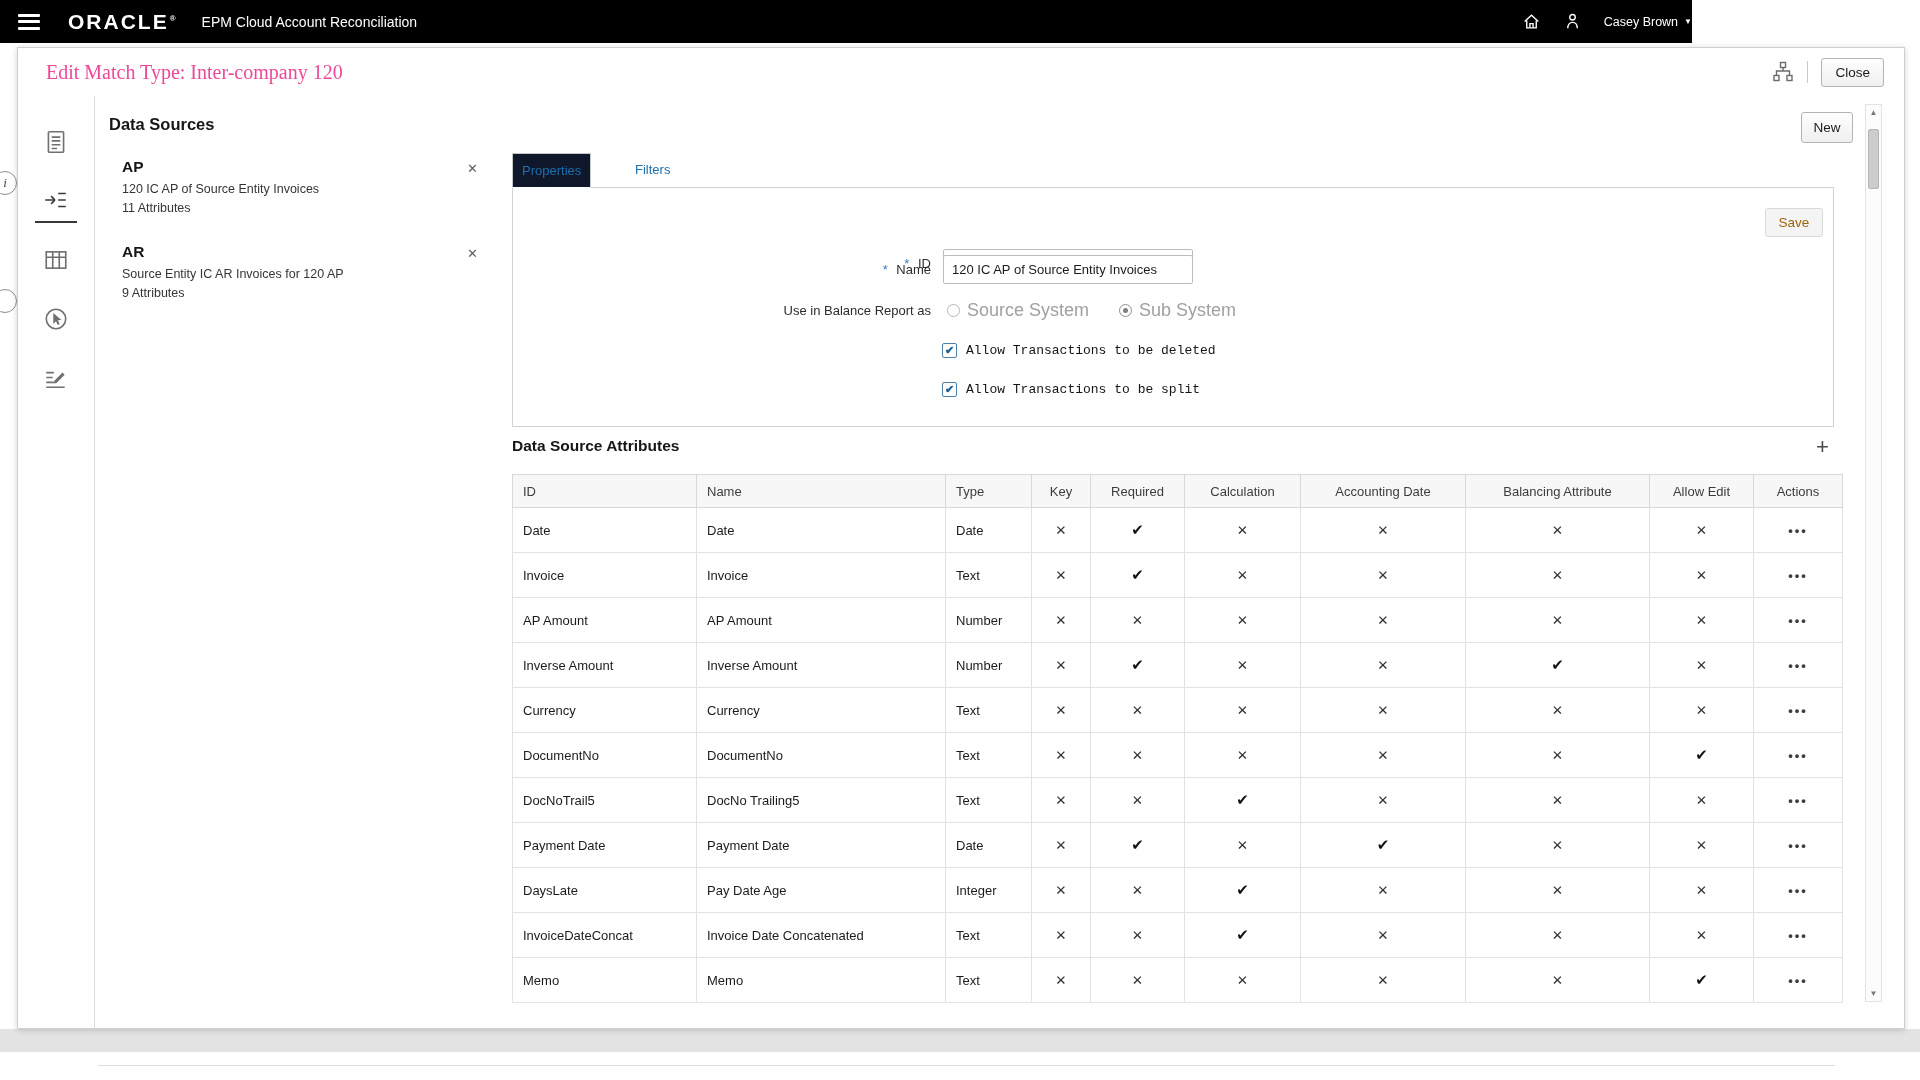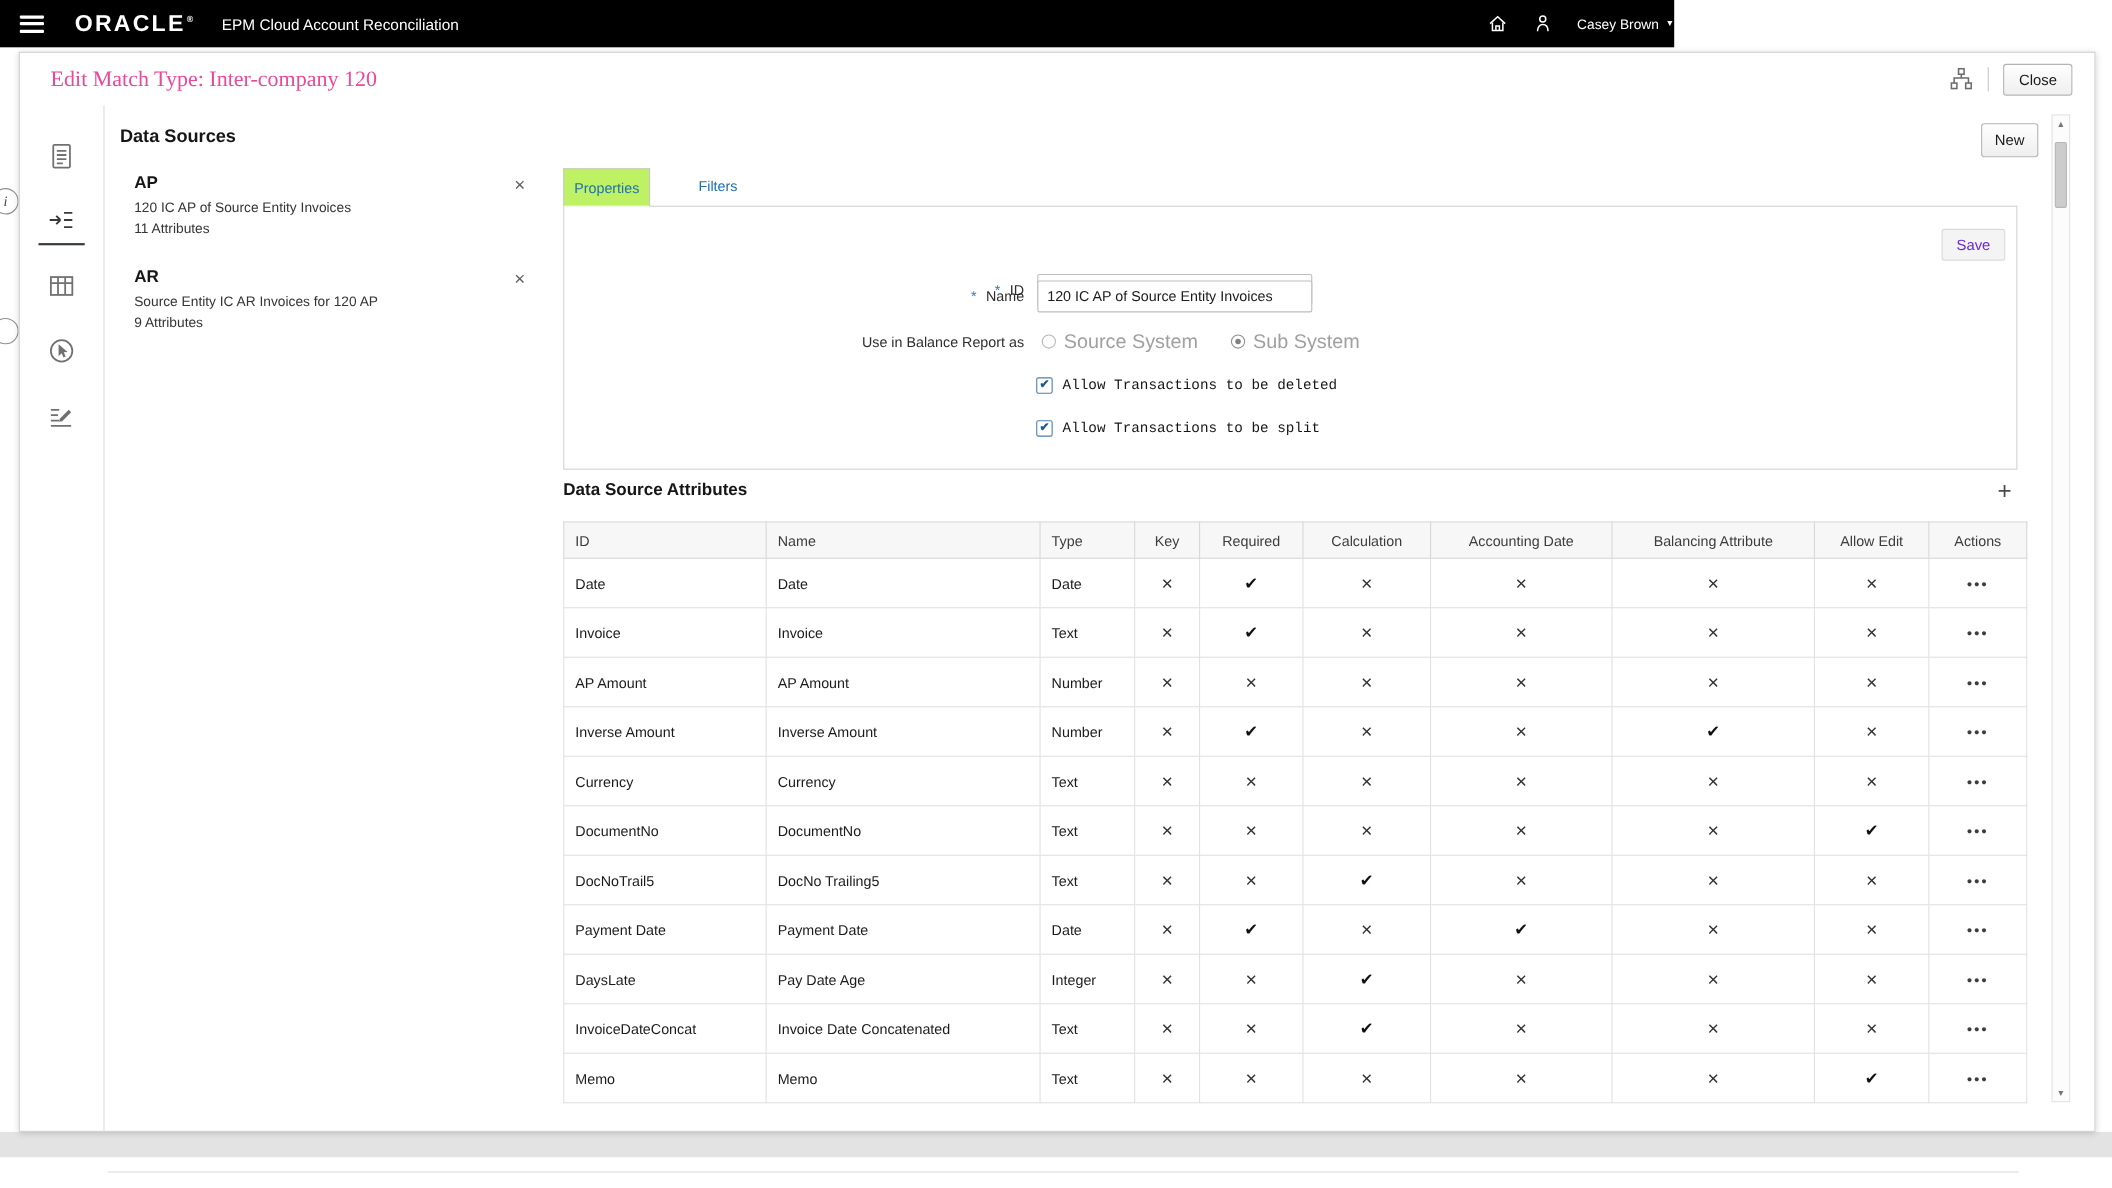--- a/index.html
+++ b/index.html
@@ -1,21 +1,21 @@
 <!DOCTYPE html>
 <html><head>
 <meta charset="utf-8">
 <style>
   * { margin:0; padding:0; box-sizing:border-box; }
   html,body { width:1920px; height:1080px; overflow:hidden; background:#fff;
     font-family:"Liberation Sans", sans-serif; }
   #screen { position:relative; width:1920px; height:1080px; }
 
   
-  .topbar { position:absolute; top:0; left:0; width:1522px; height:43px; background:#000;
+  .topbar { position:absolute; top:0; left:0; width:1692px; height:43px; background:#000;
     display:flex; align-items:center; z-index:30; color:#fff; }
   .hamburger { width:22px; height:16px; margin-left:18px; display:flex; flex-direction:column;
     justify-content:space-between; cursor:pointer; }
   .hamburger span { display:block; width:22px; height:3px; background:#fff; border-radius:1px; }
   .brand { margin-left:28px; font-size:21px; font-weight:700; letter-spacing:2px; }
   .brand .reg { font-size:8px; vertical-align:super; letter-spacing:0; margin-left:1px; }
   .app-title { margin-left:26px; font-size:14px; color:#fff; }
   .topbar-right { margin-left:auto; display:flex; align-items:center; gap:22px; }
   .tb-icon { width:19px; height:19px; cursor:pointer; }
   .user { font-size:12.5px; display:flex; align-items:center; gap:6px; cursor:pointer; }
@@ -35,21 +35,21 @@
   .dialog { position:absolute; left:17px; top:47px; width:1888px; height:982px; background:#fff;
     border:1px solid #cfcfcf; box-shadow:0 1px 6px rgba(0,0,0,.18); z-index:10; }
   .dialog-header { height:48px; display:flex; align-items:center; padding:0 20px 0 28px; }
   .dialog-title { font-family:"Liberation Serif", serif; font-size:20px; color:#ec4899; }
   .header-right { margin-left:auto; display:flex; align-items:center; gap:13px; }
   .vdiv { width:1px; height:22px; background:#c9c9c9; }
 
   .btn { font-family:"Liberation Sans", sans-serif; font-size:13.5px; color:#1b1b1b;
     background:linear-gradient(#fefefe,#efefef); border:1px solid #b4b4b4; border-radius:3px;
     padding:6px 13px; cursor:pointer; }
-  .btn-disabled { color:#6d28d9; background:#f4f4f4; border-color:#d9d9d9;margin-left:32px; }
+  .btn-disabled { color:#a16207; background:#f4f4f4; border-color:#d9d9d9;margin-left:32px; }
 
   .dialog-body { position:relative; height:933px; }
 
   
   .icon-rail { position:absolute; left:0; top:0; bottom:0; width:77px; border-right:1px solid #dcdcdc;
     display:flex; flex-direction:column; align-items:center; padding-top:24px; gap:15px; }
   .rail-item { width:42px; height:44px; display:flex; align-items:center; justify-content:center; cursor:pointer; }
   .rail-item.selected { border-bottom:2px solid #35393b; }
 
   
@@ -58,21 +58,21 @@
   .source-item { position:absolute; left:104px; width:356px; }
   .source-item .source-id { font-size:15.5px; font-weight:700; color:#161616; margin-bottom:4px; }
   .source-item .source-line { font-size:12.5px; color:#353535; line-height:19px; }
   .source-close { position:absolute; right:0; top:3px; font-size:13px; color:#5f5f5f; cursor:pointer; }
   .source-item-0 { top:62px; }
   .source-item-1 { top:147px; }
 
   
   .tab { position:absolute; top:57px; height:35px; line-height:33px; font-size:13px; color:#1d6fae;
     padding:0 9px; cursor:pointer; z-index:3; }
-  .tab-active { left:494px; background:#bef264; border:1px solid #c8c8c8; border-bottom:1px solid #fff; }
+  .tab-active { left:494px; background:#0f172a; border:1px solid #c8c8c8; border-bottom:1px solid #fff; }
   .tab-plain  { left:608px; }
 
   
   .properties-panel { position:absolute; left:494px; top:91px; width:1322px; height:240px;
     border:1px solid #d2d2d2; background:#fff; z-index:1; }
   .save-btn { position:absolute; right:10px; top:20px; width:58px; height:29px; padding:0; text-align:center; }
   .form-row { position:absolute; left:0; display:flex; align-items:center; height:30px; }
   .form-label { width:418px; text-align:right; font-size:13px; color:#2d2d2d; }
   .req { color:#3a7bbf; margin-right:5px; }
   .form-input { margin-left:12px; width:250px; height:29px; border:1px solid #bdbdbd; border-radius:2px;

